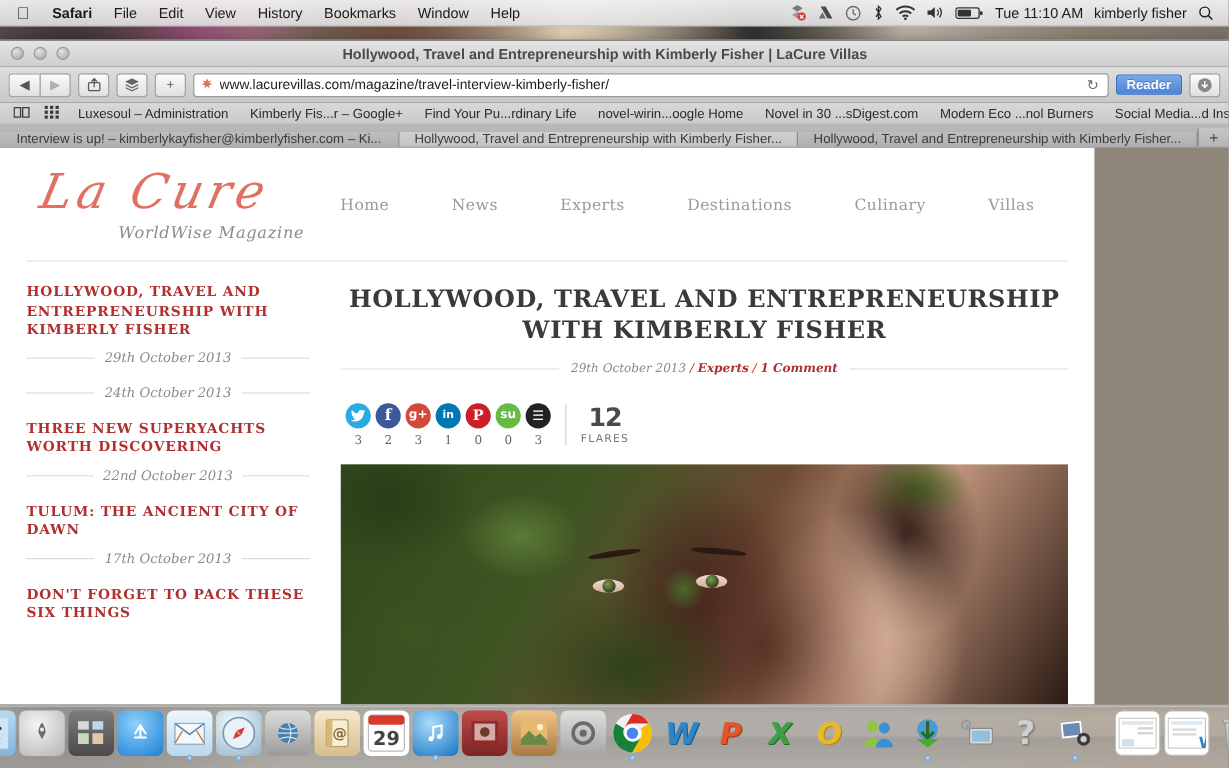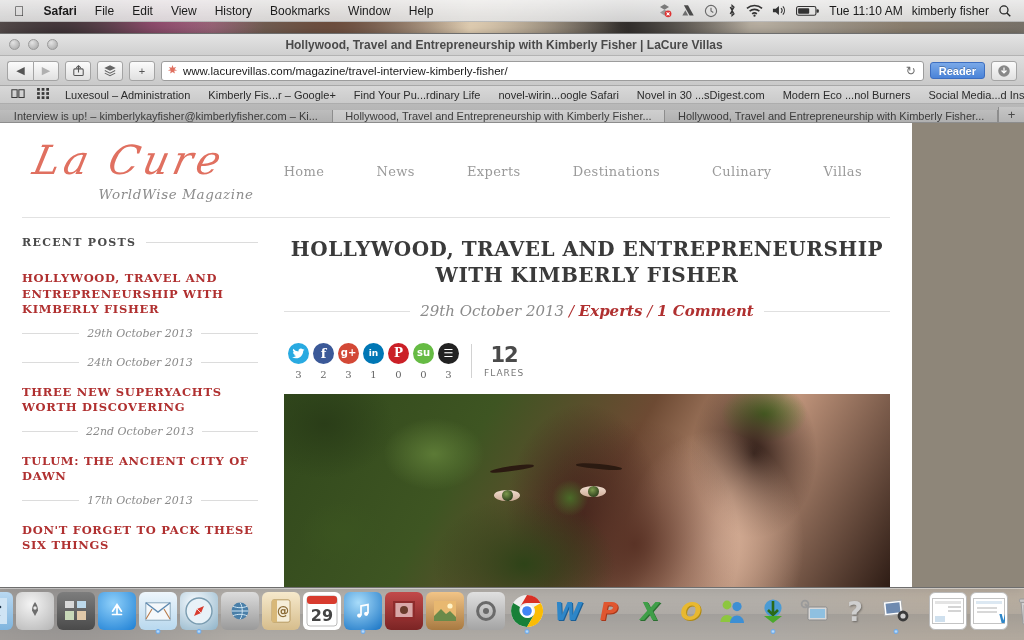--- a/index.html
+++ b/index.html
@@ -198,21 +198,21 @@
     font-size: 20px; font-weight: bold; color: #3a3a3a;
     text-align: center; line-height: 1.3; letter-spacing: 0.5px;
     text-transform: uppercase;
   }
   #article-meta-row {
     display: flex; align-items: center; gap: 10px; margin-top: 14px;
   }
   #article-meta-row .r { flex: 1; height: 1px; background: #e0e0e0; }
   #article-meta {
     font-family: "DejaVu Serif", serif;
-    font-style: italic; font-size: 15px; color: #8a8a8a; white-space: nowrap; text-align: right;
+    font-style: italic; font-size: 10px; color: #8a8a8a; white-space: nowrap; text-align: right;
   }
   #article-meta .red { color: #b03030; font-weight: bold; }
   #article-meta .sep { color: #b03030; }
 
   #share-bar { display: flex; align-items: center; gap: 0; margin-top: 22px; padding-left: 2px; }
   .share-item { width: 25px; text-align: center; }
   .share-ico {
     width: 21px; height: 21px; border-radius: 50%;
     display: inline-flex; align-items: center; justify-content: center;
     color: #fff; font-size: 12px; font-weight: bold;
@@ -424,21 +424,21 @@
               <rect x="10" y="4.5" width="3" height="3"></rect>
               <rect x="0" y="9" width="3" height="3"></rect>
               <rect x="5" y="9" width="3" height="3"></rect>
               <rect x="10" y="9" width="3" height="3"></rect>
             </g>
           </svg>
       </span>
       <span class="bm">Luxesoul – Administration</span>
       <span class="bm">Kimberly Fis...r – Google+</span>
       <span class="bm">Find Your Pu...rdinary Life</span>
-      <span class="bm">novel-wirin...oogle Safari</span>
+      <span class="bm">novel-wirin...oogle Home</span>
       <span class="bm">Novel in 30 ...sDigest.com</span>
       <span class="bm">Modern Eco ...nol Burners</span>
       <span class="bm">Social Media...d Instagram</span>
 
     </div>
 
     <div id="tabbar">
       <span class="tab">Interview is up! – kimberlykayfisher@kimberlyfisher.com – Ki...</span>
       <span class="tab active">Hollywood, Travel and Entrepreneurship with Kimberly Fisher...</span>
       <span class="tab">Hollywood, Travel and Entrepreneurship with Kimberly Fisher...</span>
@@ -461,24 +461,20 @@
             <span class="nav-link">Culinary</span>
             <span class="nav-link">Villas</span>
           </nav>
         </div>
 
         <div id="hr-main"></div>
 
         <div id="content">
 
           <aside id="sidebar">
-            <div class="sidebar-head">
-              <span class="sidebar-head-label">RECENT POSTS</span>
-              <span class="sidebar-head-rule"></span>
-            </div>
 
             <div class="post">
               <div class="post-title">HOLLYWOOD, TRAVEL AND ENTREPRENEURSHIP WITH KIMBERLY FISHER</div>
               <div class="post-date-row">
                 <span class="r"></span>
                 <span class="post-date">29th October 2013</span>
                 <span class="r"></span>
               </div>
             </div>
 

